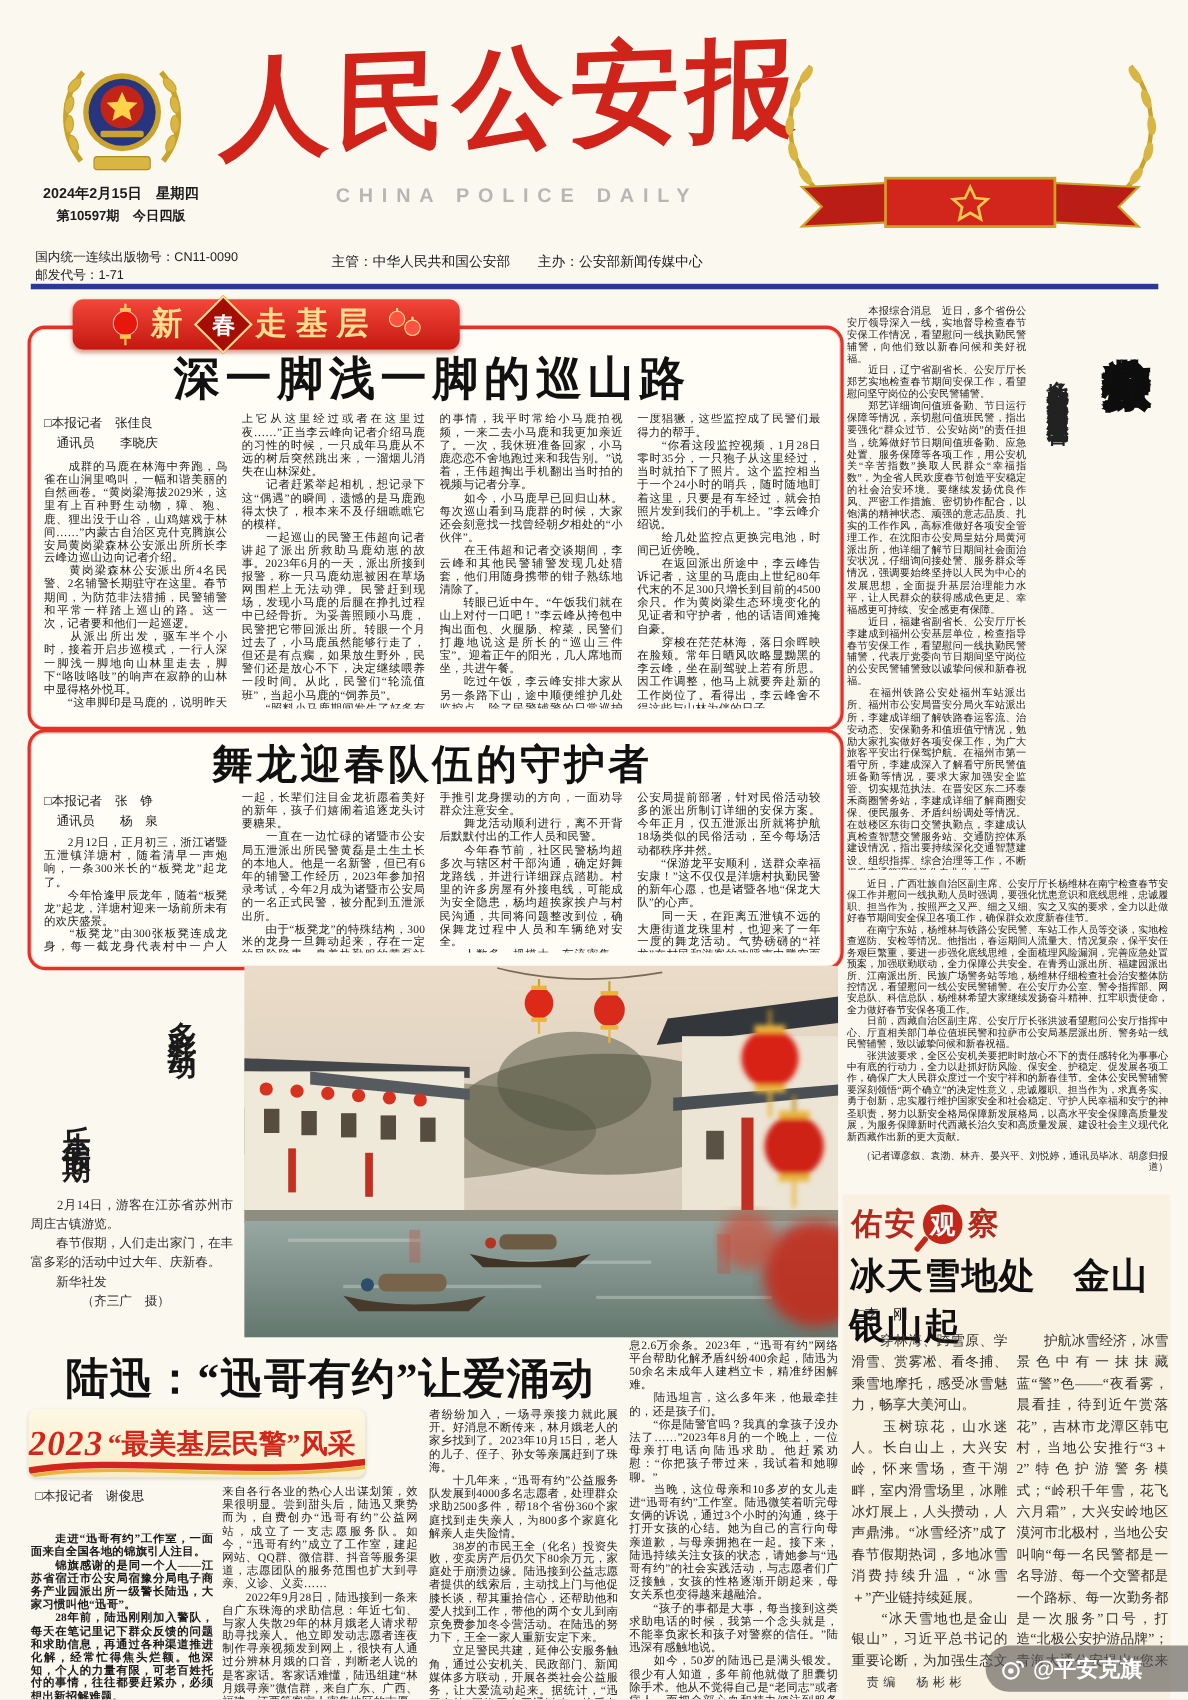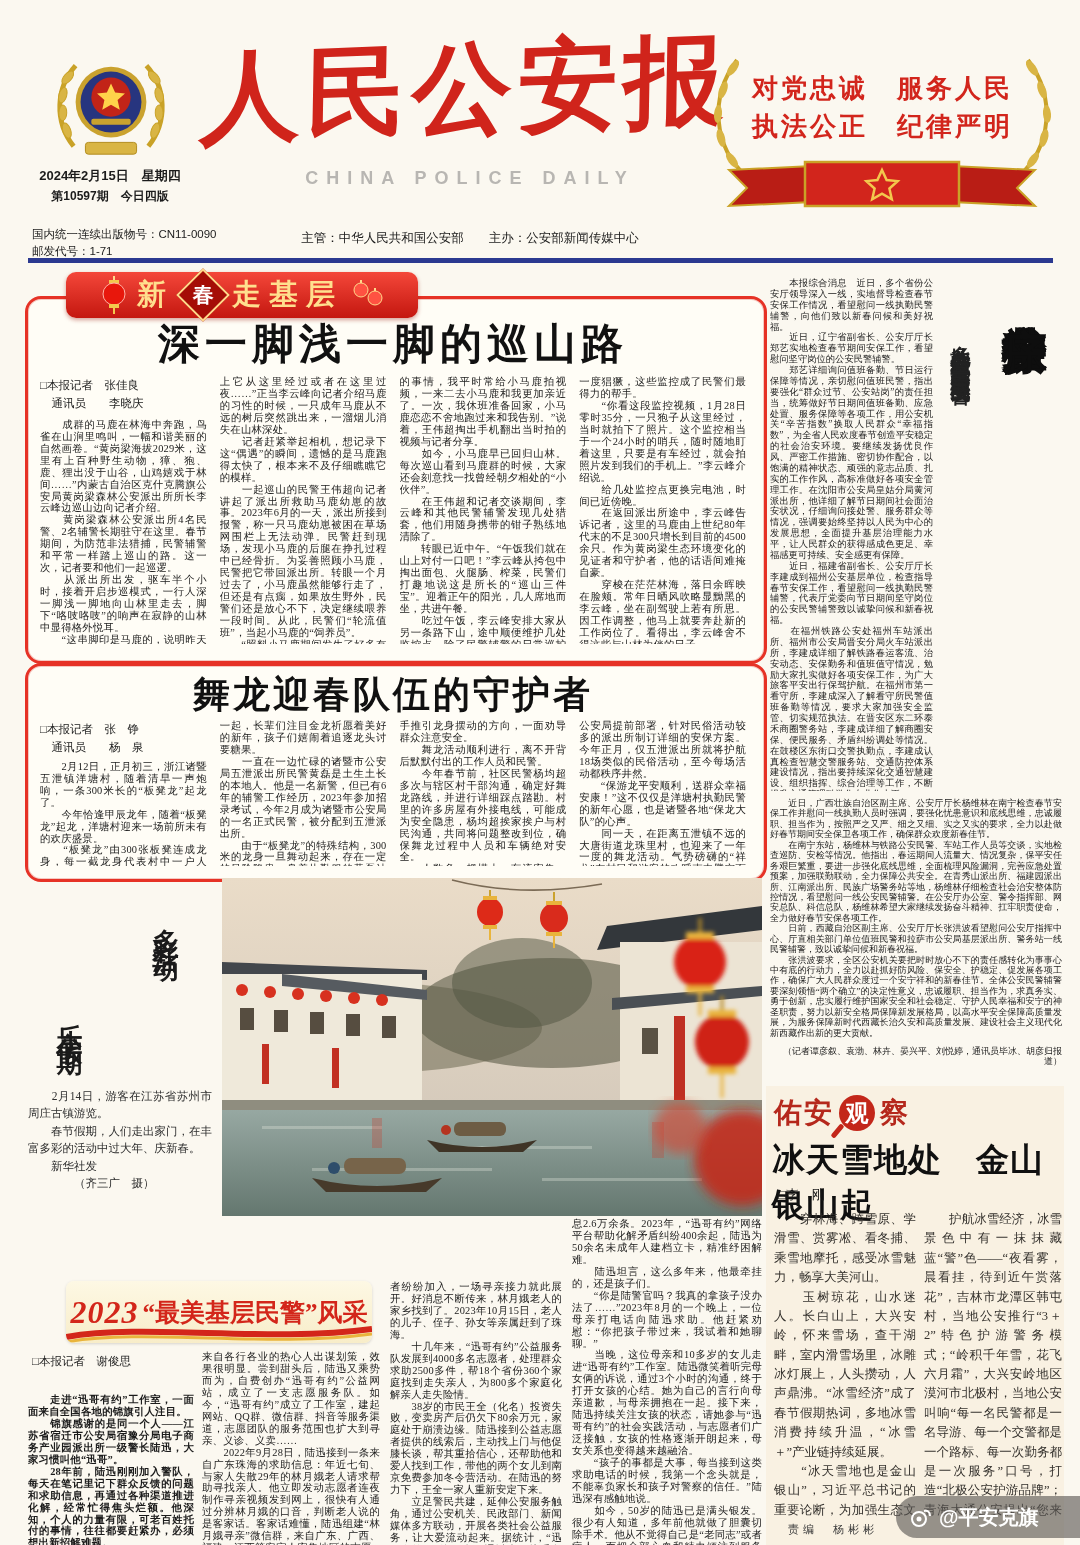--- a/index.html
+++ b/index.html
@@ -31,21 +31,21 @@
   .body-xs{font-size:9.3px;line-height:1.17;}
   .body-xxs{font-size:9px;line-height:1.16;}
   .cols{display:flex;gap:13px;}
   .cols .col{flex:1 1 0;display:flex;flex-direction:column;}
   .vert{writing-mode:vertical-rl;text-orientation:upright;}
   .vhead{font-size:45px;font-weight:900;line-height:1.32;color:#0e0e0e;}
   .vsub{font-size:20px;font-weight:600;letter-spacing:2px;line-height:1.6;color:#222;}
   .vcap{font-size:26px;font-weight:700;letter-spacing:9px;color:#1a1a1a;}
   .caption{font-size:11.5px;line-height:1.52;color:#2e2e2e;}
   .banner4{background:linear-gradient(#fdf8e4,#f8edc9);border-radius:8px;position:relative;overflow:hidden;
-           display:flex;align-items:center;justify-content:center;gap:4px;box-shadow:0 1px 3px rgba(0,0,0,.15);margin-left:40px;}
+           display:flex;align-items:center;justify-content:flex-start;gap:4px;box-shadow:0 1px 3px rgba(0,0,0,.15);}
   .banner4 .y{color:#d3261a;font-size:32px;font-weight:900;font-style:italic;letter-spacing:1px;}
   .banner4 .t{color:#d3261a;font-size:25px;font-weight:900;letter-spacing:0px;}
   .kai{font-size:12.5px;line-height:1.55;color:#33302c;}
   .obs-badge{display:flex;align-items:center;gap:5px;}
   .obs-badge .rtxt{color:#b5281c;font-size:28px;font-weight:900;letter-spacing:2px;}
   .obs-circle{position:relative;width:36px;height:36px;background:#c3271a;border-radius:50%;
               display:flex;align-items:center;justify-content:center;color:#fff;font-size:23px;font-weight:bold;}
   .obs-circle::after{content:"";position:absolute;left:-4px;bottom:-8px;width:5px;height:16px;background:#c3271a;
                      transform:rotate(40deg);border-radius:2px;}
   .obs-head{font-size:33px;font-weight:900;color:#101010;letter-spacing:1px;}
@@ -108,24 +108,20 @@
     <svg class="abs" style="right:0;top:0;" width="60" height="130" viewBox="0 0 60 130">
       <path d="M8,125 C42,95 46,45 18,8" fill="none" stroke="#c9a227" stroke-width="4"></path>
       <g fill="#d9b544">
           <ellipse cx="22" cy="16" rx="9" ry="4" transform="rotate(55 22 16)"></ellipse>
           <ellipse cx="32" cy="38" rx="9" ry="4" transform="rotate(70 32 38)"></ellipse>
           <ellipse cx="37" cy="62" rx="9" ry="4" transform="rotate(85 37 62)"></ellipse>
           <ellipse cx="34" cy="86" rx="9" ry="4" transform="rotate(105 34 86)"></ellipse>
           <ellipse cx="23" cy="108" rx="9" ry="4" transform="rotate(125 23 108)"></ellipse>
         </g>
     </svg>
-    <div class="abs motto" style="left:40px;top:18px;width:295px;">
-      <div>对党忠诚　服务人民</div>
-      <div>执法公正　纪律严明</div>
-    </div>
     <svg class="abs" style="left:22px;top:104px;" width="330" height="56" viewBox="0 0 330 56">
       <polygon points="12,14 95,10 95,46 12,50 30,32" fill="#b91d15" stroke="#caa227" stroke-width="2"></polygon>
       <polygon points="318,14 235,10 235,46 318,50 300,32" fill="#b91d15" stroke="#caa227" stroke-width="2"></polygon>
       <rect x="88" y="6" width="154" height="44" fill="#d2251c" stroke="#caa227" stroke-width="2.5"></rect>
       <path d="M165,14 l4.6,10 11,1.1 -8.2,7.4 2.4,10.8 -9.8,-5.7 -9.8,5.7 2.4,-10.8 -8.2,-7.4 11,-1.1 z" fill="none" stroke="#f3c84d" stroke-width="2.5"></path>
     </svg>
   </div>
   <div class="abs blue-rule" style="left:28px;top:258px;width:1025px;"></div>
 
   <div class="abs red-box" style="left:25px;top:296px;width:736px;height:362px;"></div>
@@ -337,20 +333,21 @@
 　　近日，福建省副省长、公安厅厅长李建成到福州公安基层单位，检查指导春节安保工作，看望慰问一线执勤民警辅警，代表厅党委向节日期间坚守岗位的公安民警辅警致以诚挚问候和新春祝福。
 　　在福州铁路公安处福州车站派出所、福州市公安局晋安分局火车站派出所，李建成详细了解铁路春运客流、治安动态、安保勤务和值班值守情况，勉励大家扎实做好各项安保工作，为广大旅客平安出行保驾护航。在福州市第一看守所，李建成深入了解看守所民警值班备勤等情况，要求大家加强安全监管、切实规范执法。在晋安区东二环泰禾商圈警务站，李建成详细了解商圈安保、便民服务、矛盾纠纷调处等情况。在鼓楼区东街口交警执勤点，李建成认真检查智慧交警服务站、交通防控体系建设情况，指出要持续深化交通智慧建设、组织指挥、综合治理等工作，不断提升交通管理科学化专业化水平。</div>
   <div class="abs vert vsub" style="left:945px;top:330px;height:430px;">多地公安厅领导部署督导春节安保慰问一线民警</div>
   <div class="abs vert vhead" style="left:994px;top:290px;height:545px;">全力维护社会公共安全秩序</div>
   <div class="abs ncol body-xxs" style="left:770px;top:798px;width:292px;height:246px;">　　近日，广西壮族自治区副主席、公安厅厅长杨维林在南宁检查春节安保工作并慰问一线执勤人员时强调，要强化忧患意识和底线思维，忠诚履职、担当作为，按照严之又严、细之又细、实之又实的要求，全力以赴做好春节期间安全保卫各项工作，确保群众欢度新春佳节。
 　　在南宁东站，杨维林与铁路公安民警、车站工作人员等交谈，实地检查巡防、安检等情况。他指出，春运期间人流量大、情况复杂，保平安任务艰巨繁重，要进一步强化底线思维，全面梳理风险漏洞，完善应急处置预案，加强联勤联动，全力保障公共安全。在青秀山派出所、福建园派出所、江南派出所、民族广场警务站等地，杨维林仔细检查社会治安整体防控情况，看望慰问一线公安民警辅警。在公安厅办公室、警令指挥部、网安总队、科信总队，杨维林希望大家继续发扬奋斗精神、扛牢职责使命，全力做好春节安保各项工作。
 　　日前，西藏自治区副主席、公安厅厅长张洪波看望慰问公安厅指挥中心、厅直相关部门单位值班民警和拉萨市公安局基层派出所、警务站一线民警辅警，致以诚挚问候和新春祝福。
 　　张洪波要求，全区公安机关要把时时放心不下的责任感转化为事事心中有底的行动力，全力以赴抓好防风险、保安全、护稳定、促发展各项工作，确保广大人民群众度过一个安宁祥和的新春佳节。全体公安民警辅警要深刻领悟“两个确立”的决定性意义，忠诚履职、担当作为，求真务实、勇于创新，忠实履行维护国家安全和社会稳定、守护人民幸福和安宁的神圣职责，努力以新安全格局保障新发展格局，以高水平安全保障高质量发展，为服务保障新时代西藏长治久安和高质量发展、建设社会主义现代化新西藏作出新的更大贡献。</div>
   <div class="abs body-xxs" style="left:770px;top:1046px;width:292px;text-align:right;">（记者谭彦叙、袁渤、林卉、晏兴平、刘悦婷，通讯员毕冰、胡彦归报道）</div>
 
+  <div class="abs headline" style="left:40px;top:1226px;width:520px;font-size:39px;letter-spacing:1px;">陆迅：“迅哥有约”让爱涌动</div>
   <div class="abs banner4" style="left:26px;top:1281px;width:306px;height:62px;">
     <svg class="abs" style="left:0;bottom:0;" width="306" height="22" viewBox="0 0 306 22">
       <path d="M0,16 C80,2 200,22 306,8" fill="none" stroke="#d3261a" stroke-width="6"></path>
       <path d="M0,21 C80,7 200,27 306,13" fill="none" stroke="#e9b43c" stroke-width="3"></path>
     </svg>
     <span class="y">2023</span>
     <span class="t">“最美基层民警”风采</span>
   </div>
   <div class="abs byline" style="left:32px;top:1352px;">□本报记者　谢俊思</div>
   <div class="abs ncol body-sm" style="left:28px;top:1394px;width:166px;height:171px;font-weight:bold;">　　走进“迅哥有约”工作室，一面面来自全国各地的锦旗引人注目。

